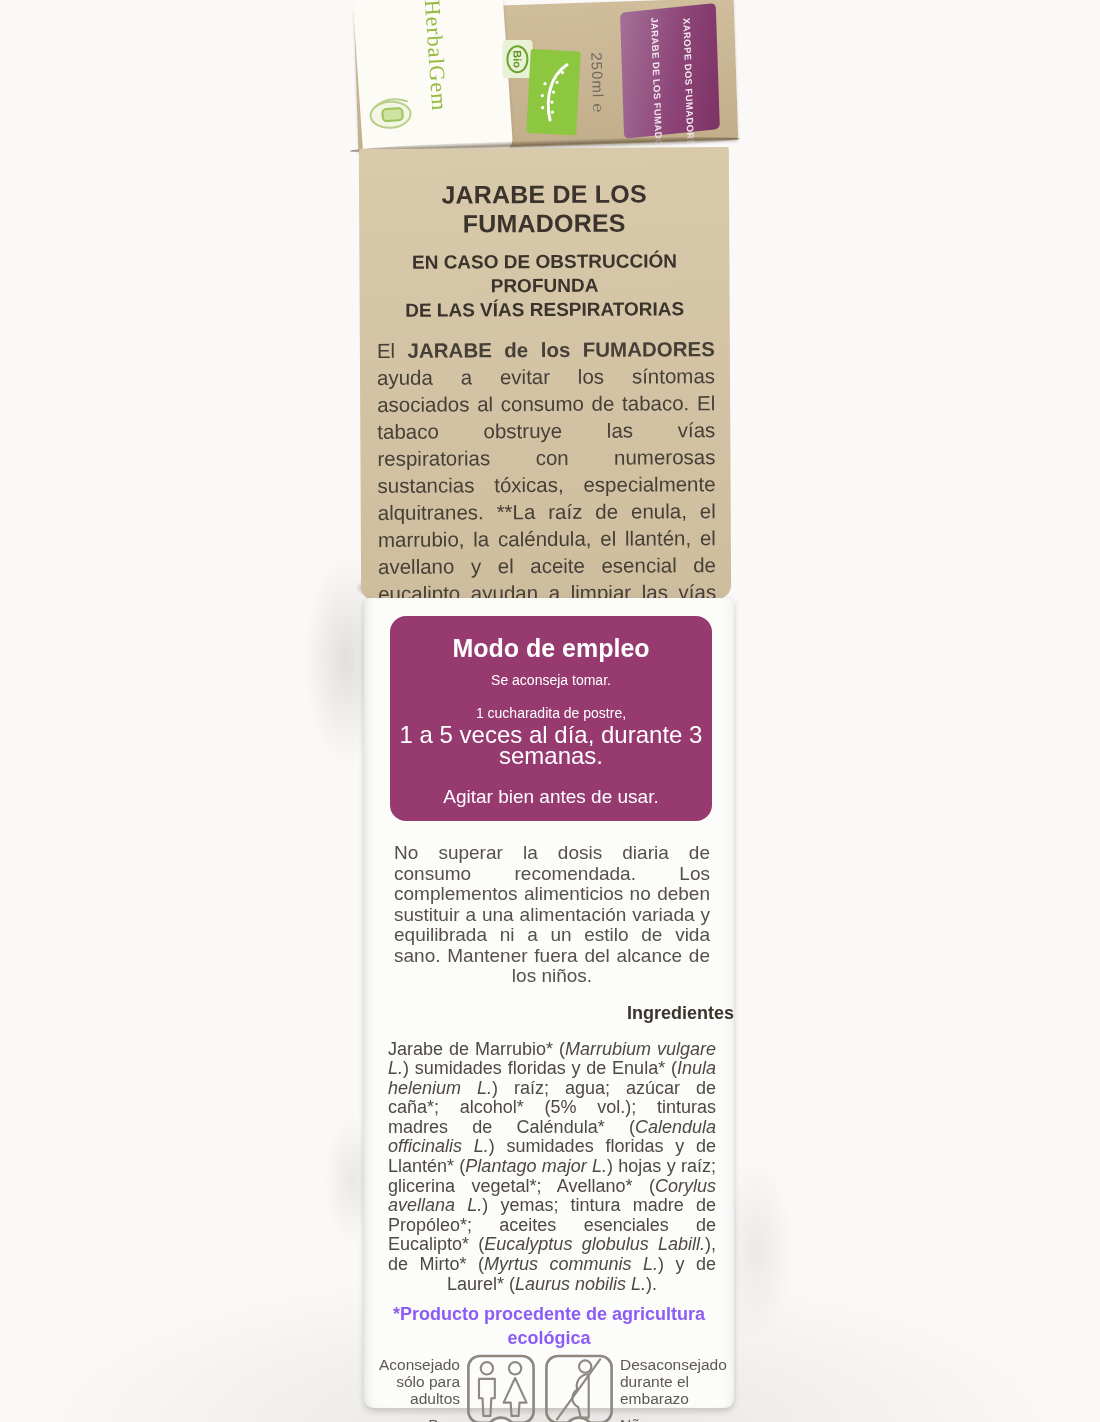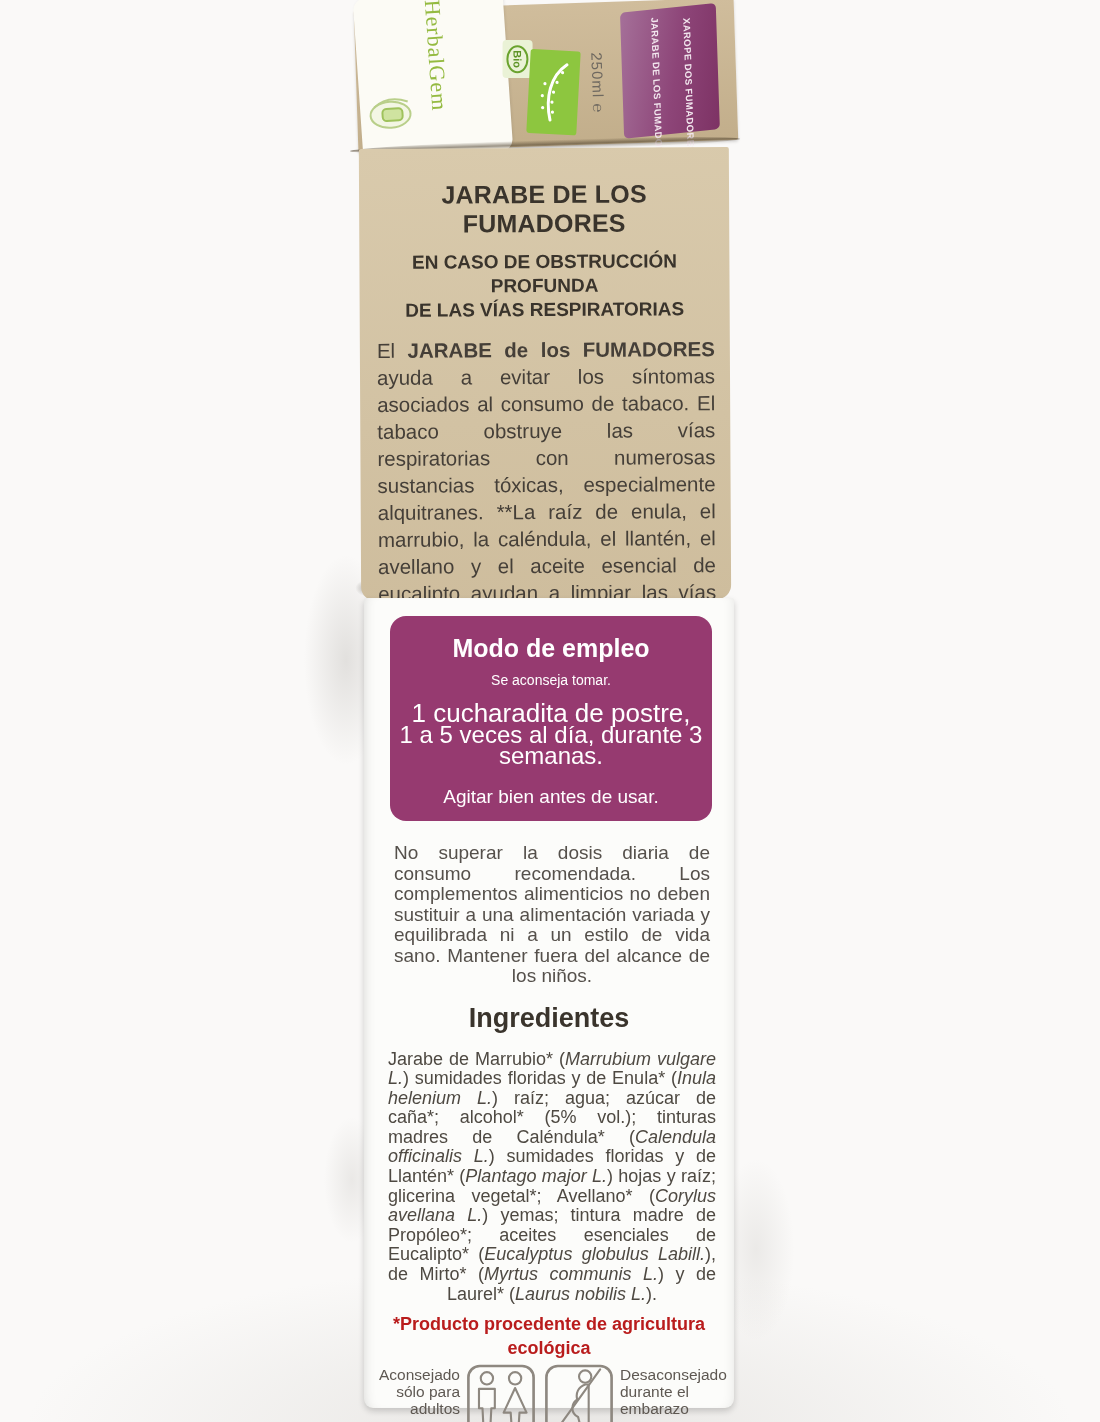--- a/index.html
+++ b/index.html
@@ -88,33 +88,33 @@
     position:absolute;left:4px;right:-4px;top:592px;height:810px;
     background:#fcfcfa;border-radius:3px 3px 9px 9px;
     box-shadow:0 3px 6px rgba(0,0,0,.18), inset 9px 0 14px -11px rgba(0,0,0,.2), inset -9px 0 14px -11px rgba(0,0,0,.12);
   }
   .usage{
     margin:18px 22px 0 26px;background:var(--purple);border-radius:16px;
     color:#fff;text-align:center;padding:18px 6px 14px;
   }
   .usage-title{font-size:25px;line-height:28px;font-weight:bold;}
   .usage-advice{font-size:14px;line-height:21px;margin-top:8px;}
-  .usage-dose1{font-size:26px;line-height:21px;margin-top:12px;}
+  .usage-dose1{font-size:14px;line-height:21px;margin-top:12px;}
   .usage-dose2{font-size:24px;line-height:21px;}
   .usage-shake{font-size:19px;line-height:21px;margin-top:20px;}
   .warning{
     margin:22px 24px 16px 30px;font-size:19px;line-height:20.5px;color:#55504b;
     text-align:justify;text-align-last:center;
   }
-  .ing-head{margin:15px 0 16px;text-align:center;font-size:27px;font-weight:bold;color:var(--ink);}
+  .ing-head{margin:15px 0 16px;text-align:right;font-size:18px;font-weight:bold;color:var(--ink);}
   .ing-body{
     margin:4px 18px 0 24px;font-size:18px;line-height:19.6px;color:#4e4942;
     text-align:justify;text-align-last:center;
   }
-  .organic{margin:8px 0 0;text-align:center;font-size:18px;font-weight:bold;line-height:24px;color:#b91c1c;}
+  .organic{margin:8px 0 0;text-align:center;font-size:18px;font-weight:bold;line-height:24px;color:#8b5cf6;}
   .picto-row{display:flex;justify-content:center;align-items:flex-start;gap:4px;margin-top:2px;height:88px;}
   .cap{font-size:15.5px;line-height:17px;color:#5e5852;padding-top:4px;}
   .cap-left{width:86px;text-align:right;}
   .cap-right{width:104px;text-align:left;}
   .cap .blk2{margin-top:9px;}
   .picto-svg{display:block;}
   .picto-svg .ln{stroke:var(--stroke-gray);stroke-width:3;fill:none;stroke-linejoin:round;stroke-linecap:round;}
   .picto-svg .thin{stroke-width:2.4;}
   .picto-svg .badge{stroke:var(--stroke-gray);stroke-width:3;fill:#fdfdfc;}
   .picto-svg text{fill:#6b655e;font-weight:bold;font-family:inherit;}

